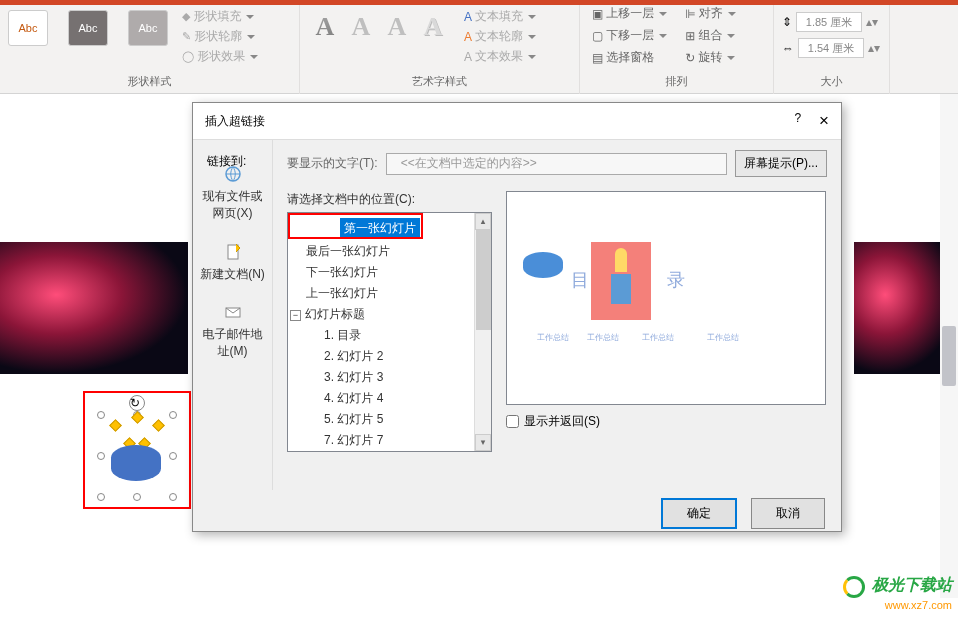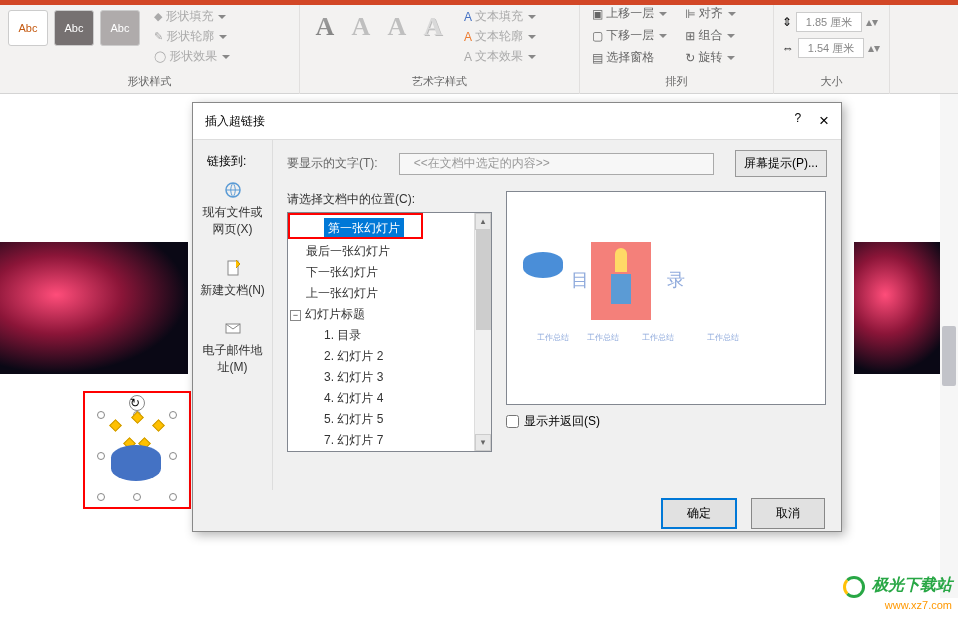--- a/index.html
+++ b/index.html
@@ -5,21 +5,21 @@
 *{box-sizing:border-box;margin:0;padding:0;font-family:"Microsoft YaHei","Segoe UI",sans-serif;font-size:12px}
 body{background:#fff;width:958px;height:618px;overflow:hidden;position:relative}
 .ribbon{background:#f3f2f1;border-bottom:1px solid #d4d4d4;height:94px;display:flex}
 .ribbon-tab-border{position:absolute;top:0;left:0;right:0;height:5px;background:#d24726}
 .ribbon-group{border-right:1px solid #e1dfde;padding:4px 8px 2px;display:flex;flex-direction:column;justify-content:space-between;height:94px}
 .group-content{display:flex;align-items:flex-start;gap:6px;flex:1}
 .group-label{text-align:center;color:#666;font-size:11px;padding:3px 0}
 .abc-box{width:40px;height:36px;border:1px solid #ccc;background:#fff;border-radius:3px;display:flex;align-items:center;justify-content:center;color:#c55a11;font-size:11px}
 .abc-box.g1{background:#767171;color:#fff}
 .abc-box.g2{background:#afabab;color:#fff}
-.abc-row{display:flex;gap:6px;margin-top:6px}
+.abc-row{display:flex;gap:20px;margin-top:6px}
 .style-list{display:flex;flex-direction:column;gap:3px;color:#aaa;margin-left:8px;padding-top:4px}
 .style-item{display:flex;align-items:center;gap:3px;font-size:11px}
 .wa-box{width:34px;height:34px;display:flex;align-items:center;justify-content:center;font-family:"Times New Roman",serif;font-size:26px;font-weight:bold}
 .wa1{color:#404040;background:linear-gradient(#aaa,#777);-webkit-background-clip:text;-webkit-text-fill-color:transparent}
 .wa2{color:#bfbfbf}
 .wa3{color:#d9d9d9;text-shadow:1px 1px 0 #bbb}
 .arrange-col{display:flex;flex-direction:column;gap:3px;color:#666}
 .arrange-item{display:flex;align-items:center;gap:3px;padding:1px 4px}
 .size-box{display:flex;align-items:center;gap:4px}
 .size-input{width:66px;height:20px;border:1px solid #ccc;background:#fff;text-align:center;font-size:11px;color:#888}
@@ -30,26 +30,26 @@
 .shape-thumb{position:absolute;left:83px;top:297px;width:108px;height:118px;border:2px solid #ff0000}
 .rot-handle{position:absolute;left:50%;top:2px;transform:translateX(-50%);width:16px;height:16px;border:1px solid #888;border-radius:50%}
 .sel-rect{position:absolute;left:16px;top:22px;right:16px;bottom:10px}
 .sel-rect .h{position:absolute;width:8px;height:8px;background:#fff;border:1px solid #888;border-radius:50%}
 .sel-rect .hy{position:absolute;width:9px;height:9px;background:#ffc000;border:1px solid #c90;transform:rotate(45deg)}
 .blue-cyl{position:absolute;left:26px;top:52px;width:50px;height:36px;background:#4472c4;border-radius:50%/35%}
 .dialog{position:absolute;left:192px;top:8px;width:650px;height:430px;background:#f0f0f0;border:1px solid #888;box-shadow:3px 3px 10px rgba(0,0,0,.3)}
 .dlg-title{padding:8px 12px;display:flex;justify-content:space-between;align-items:center;background:#fff;border-bottom:1px solid #ddd}
 .dlg-close{display:flex;gap:18px;font-size:14px}
 .dlg-body{display:flex;height:350px}
-.link-sidebar{width:80px;border-right:1px solid #ddd;background:#f0f0f0;padding-top:30px}
+.link-sidebar{width:80px;border-right:1px solid #ddd;background:#f0f0f0;padding-top:14px}
 .sb-item{text-align:center;padding:10px 4px;font-size:11px;line-height:1.4;color:#333}
 .sb-item.sel{background:#cce4f7;border:1px solid #7eb4ea}
 .sb-icon{width:20px;height:20px;margin:0 auto 4px;display:block}
 .dlg-main{flex:1;padding:10px 14px;position:relative}
-.disp-row{display:flex;align-items:center;gap:21px;margin-bottom:14px}
+.disp-row{display:flex;align-items:center;gap:8px;margin-bottom:14px}
 .disp-row label{white-space:nowrap;color:#666}
 .disp-input{flex:1;height:22px;border:1px solid #aaa;background:#f7f7f7;padding:0 14px;color:#999}
 .tip-btn{padding:4px 8px;border:1px solid #999;background:#e8e8e8;white-space:nowrap}
 .loc-label{color:#333;margin-bottom:4px}
 .two-col{display:flex;gap:14px}
 .tree-box{width:205px;height:240px;border:1px solid #828790;background:#fff;overflow:hidden;position:relative}
 .tree-box-highlight{position:absolute;left:0;top:0;width:135px;height:26px;border:2px solid #ff0000;pointer-events:none}
 .tree-scrollbar{position:absolute;right:0;top:0;width:17px;height:100%;background:#f0f0f0;border-left:1px solid #ddd}
 .tree-sb-btn{height:17px;background:#e8e8e8;border:1px solid #ccc;text-align:center;font-size:9px;line-height:15px;color:#666}
 .tree-sb-thumb{position:absolute;top:17px;width:15px;left:1px;height:100px;background:#cdcdcd}
@@ -235,21 +235,21 @@
           <input class="disp-input" readonly="" value="&lt;&lt;在文档中选定的内容&gt;&gt;" style="">
           <button class="tip-btn">屏幕提示(P)...</button>
         </div>
 
         <div class="two-col">
           <div>
             <div class="loc-label">请选择文档中的位置(C):</div>
             <div class="tree-box">
               <div class="tree-box-highlight"></div>
               <div class="tree-list">
-                <div class="tree-item" style="padding-left:18px"><span class="tree-item sel">第一张幻灯片</span></div>
+                <div class="tree-item" style="padding-left:34px"><span class="tree-item sel">第一张幻灯片</span></div>
                 <div class="tree-item">最后一张幻灯片</div>
                 <div class="tree-item">下一张幻灯片</div>
                 <div class="tree-item">上一张幻灯片</div>
                 <div class="tree-item"><span class="exp">−</span><span>幻灯片标题</span></div>
                 <div class="tree-item sub">1. 目录</div>
                 <div class="tree-item sub">2. 幻灯片 2</div>
                 <div class="tree-item sub">3. 幻灯片 3</div>
                 <div class="tree-item sub">4. 幻灯片 4</div>
                 <div class="tree-item sub">5. 幻灯片 5</div>
                 <div class="tree-item sub">7. 幻灯片 7</div>

